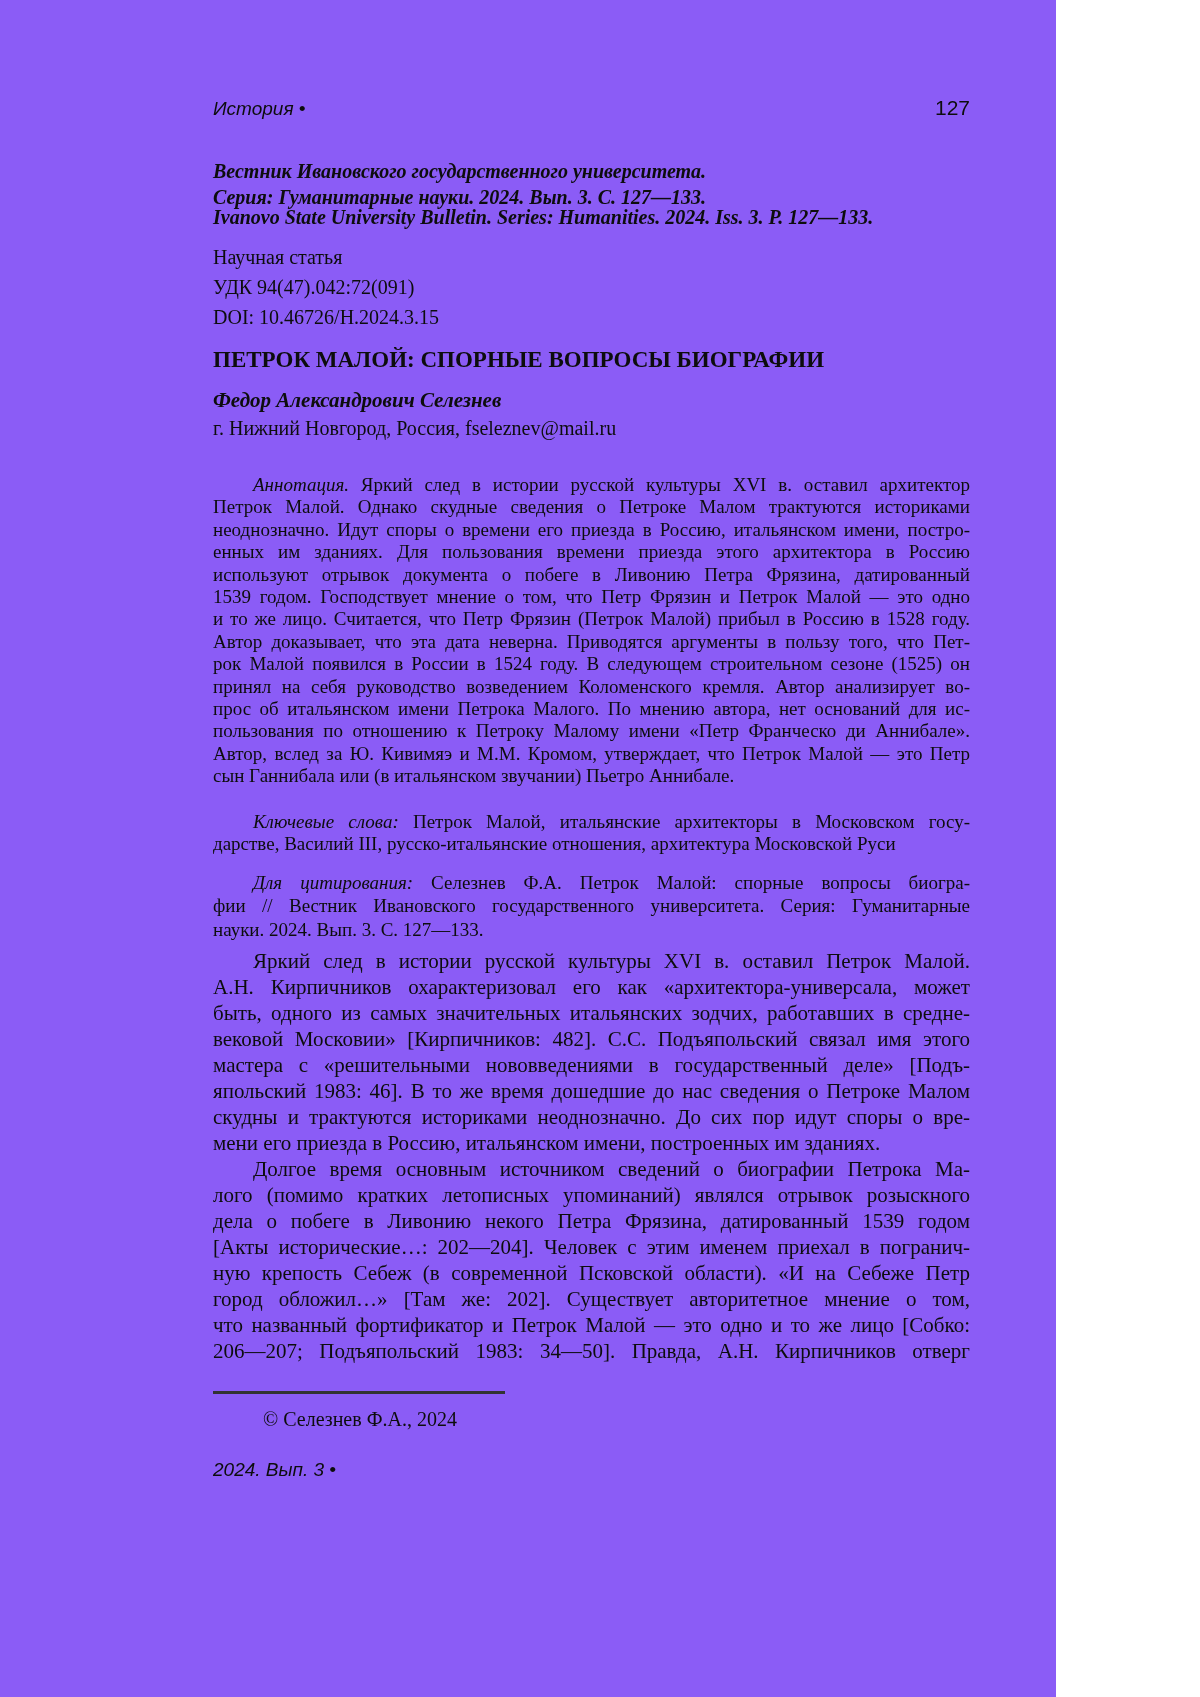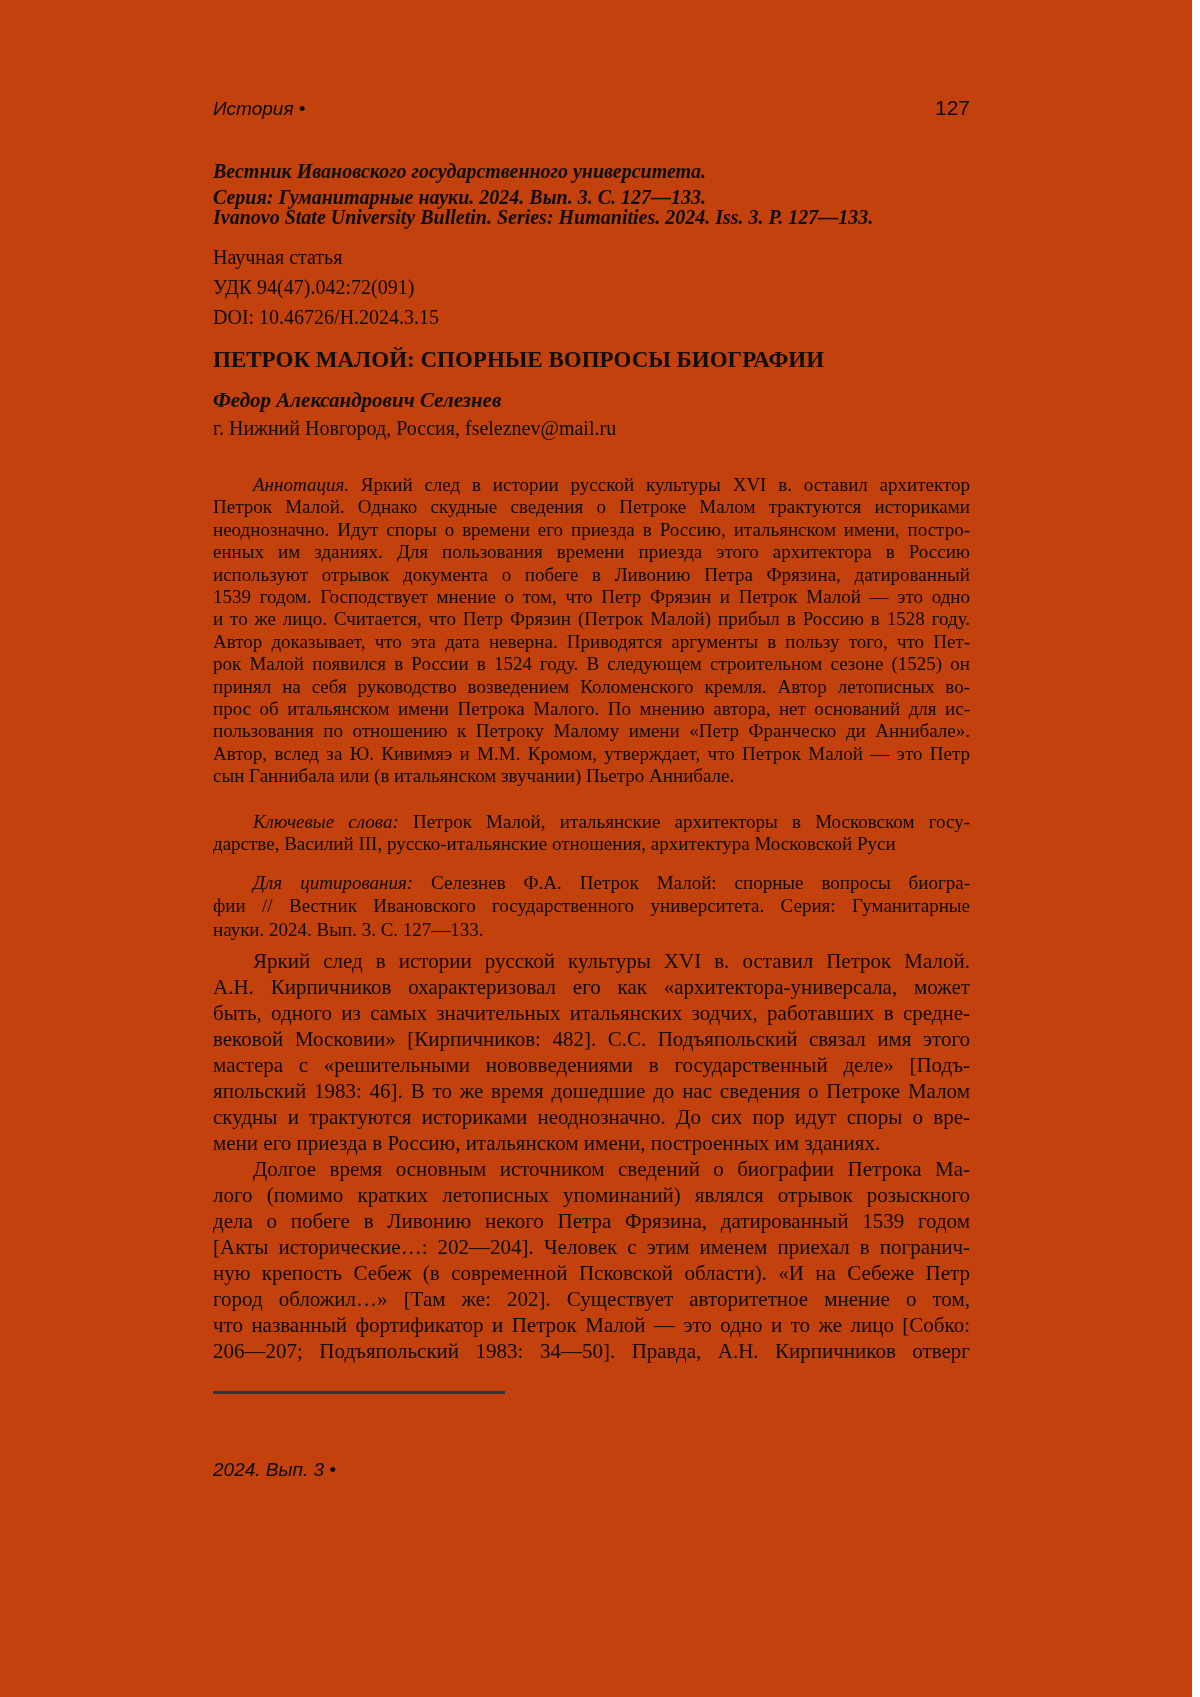--- a/index.html
+++ b/index.html
@@ -1,20 +1,20 @@
 <!DOCTYPE html>
 <html><head>
 <meta charset="utf-8">
 <style>
   html, body { margin: 0; padding: 0; background: #ffffff; }
   .page {
     position: relative;
-    width: 1192px;
+    width: 1056px;
     height: 1697px;
-    background: #c2410c;
+    background: #8b5cf6;
     font-family: "Liberation Serif", serif;
     color: #0d0d0d;
     overflow: hidden;
   }
   .content {
     position: absolute;
     left: 213px;
     top: 0;
     width: 757px;
     height: 100%;
@@ -146,21 +146,21 @@
       </div>
       <div>
           <div class="line">Петрок Малой. Однако скудные сведения о Петроке Малом трактуются историками</div>
           <div class="line">неоднозначно. Идут споры о времени его приезда в Россию, итальянском имени, постро-</div>
           <div class="line">енных им зданиях. Для пользования времени приезда этого архитектора в Россию</div>
           <div class="line">используют отрывок документа о побеге в Ливонию Петра Фрязина, датированный</div>
           <div class="line">1539 годом. Господствует мнение о том, что Петр Фрязин и Петрок Малой — это одно</div>
           <div class="line">и то же лицо. Считается, что Петр Фрязин (Петрок Малой) прибыл в Россию в 1528 году.</div>
           <div class="line">Автор доказывает, что эта дата неверна. Приводятся аргументы в пользу того, что Пет-</div>
           <div class="line">рок Малой появился в России в 1524 году. В следующем строительном сезоне (1525) он</div>
-          <div class="line">принял на себя руководство возведением Коломенского кремля. Автор летописных во-</div>
+          <div class="line">принял на себя руководство возведением Коломенского кремля. Автор анализирует во-</div>
           <div class="line">прос об итальянском имени Петрока Малого. По мнению автора, нет оснований для ис-</div>
           <div class="line">пользования по отношению к Петроку Малому имени «Петр Франческо ди Аннибале».</div>
           <div class="line">Автор, вслед за Ю. Кивимяэ и М.М. Кромом, утверждает, что Петрок Малой — это Петр</div>
           <div class="line end">сын Ганнибала или (в итальянском звучании) Пьетро Аннибале.</div>
         </div>
     </div>
 
     <div class="abs small keywords">
       <div class="line first">
         <span class="lbl">Ключевые слова:</span>
@@ -199,17 +199,18 @@
         <div class="line">дела о побеге в Ливонию некого Петра Фрязина, датированный 1539 годом</div>
         <div class="line">[Акты исторические…: 202—204]. Человек с этим именем приехал в погранич-</div>
         <div class="line">ную крепость Себеж (в современной Псковской области). «И на Себеже Петр</div>
         <div class="line">город обложил…» [Там же: 202]. Существует авторитетное мнение о том,</div>
         <div class="line">что названный фортификатор и Петрок Малой — это одно и то же лицо [Собко:</div>
         <div class="line">206—207; Подъяпольский 1983: 34—50]. Правда, А.Н. Кирпичников отверг</div>
       </div>
 
     <div class="abs footnote-rule"></div>
 
+    <div class="abs copyright">© Селезнев Ф.А., 2024</div>
 
     <div class="abs runfoot">2024. Вып. 3 •</div>
 
   </div>
 </div>
 
 </body></html>

